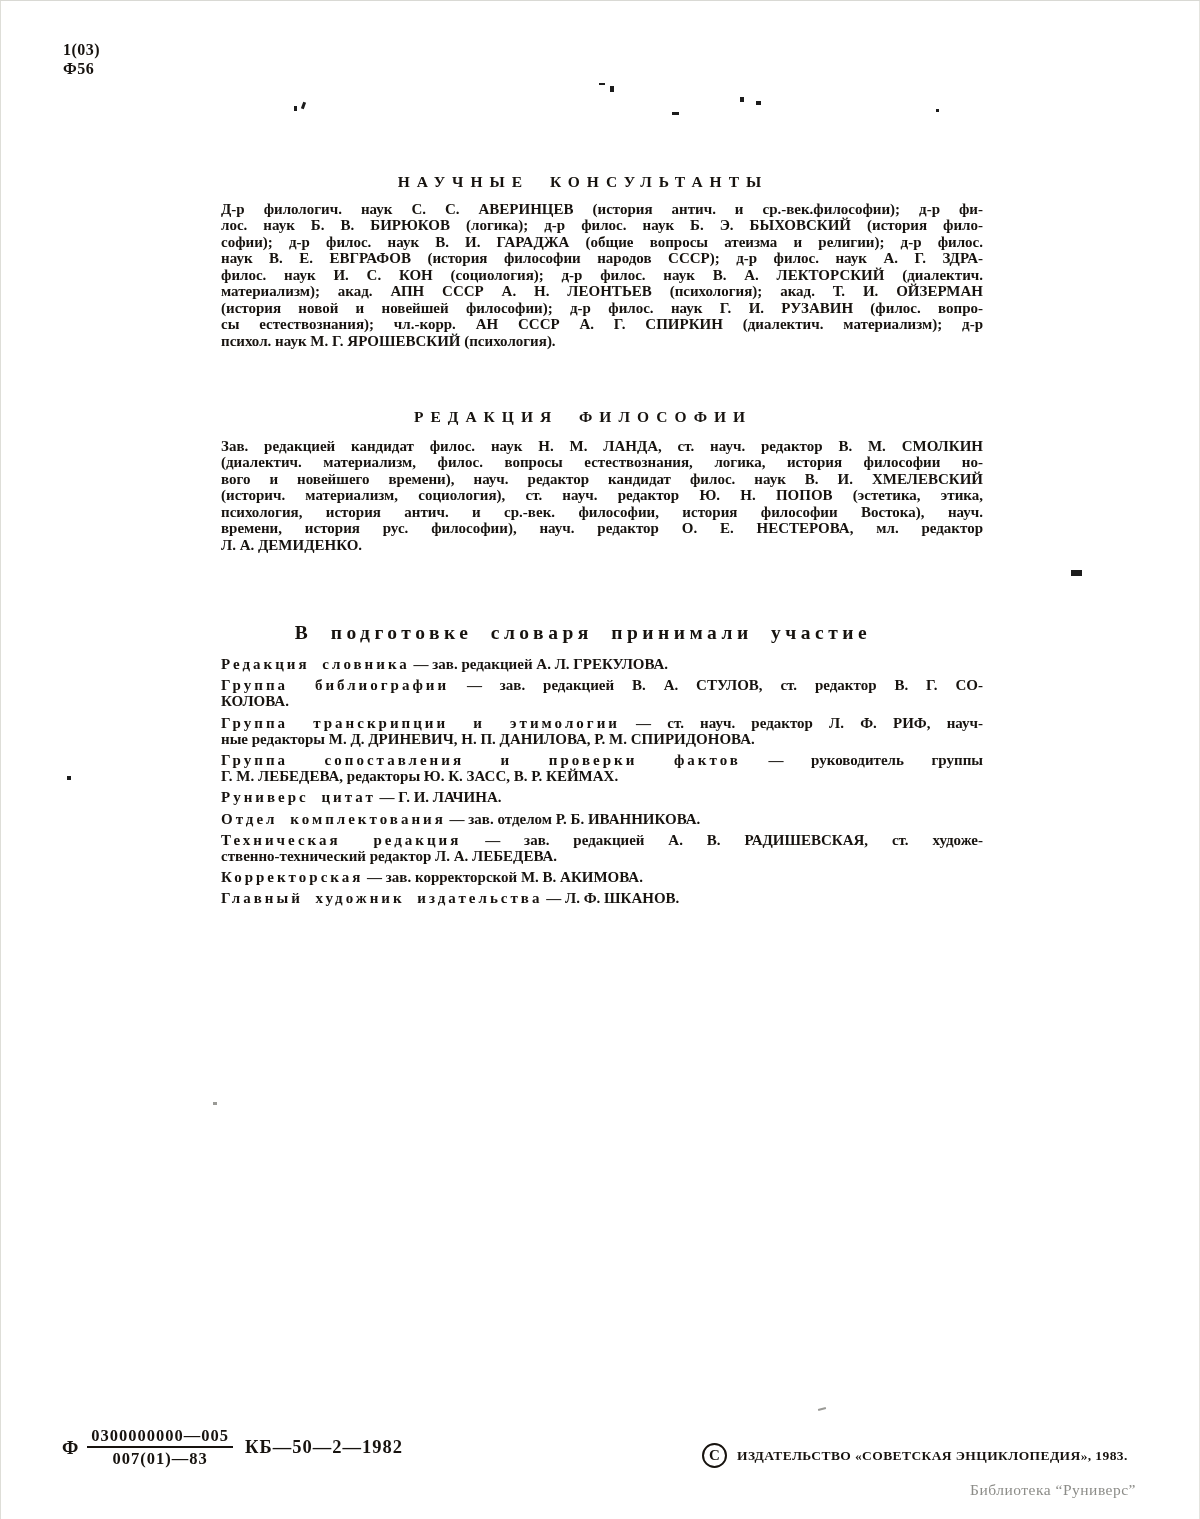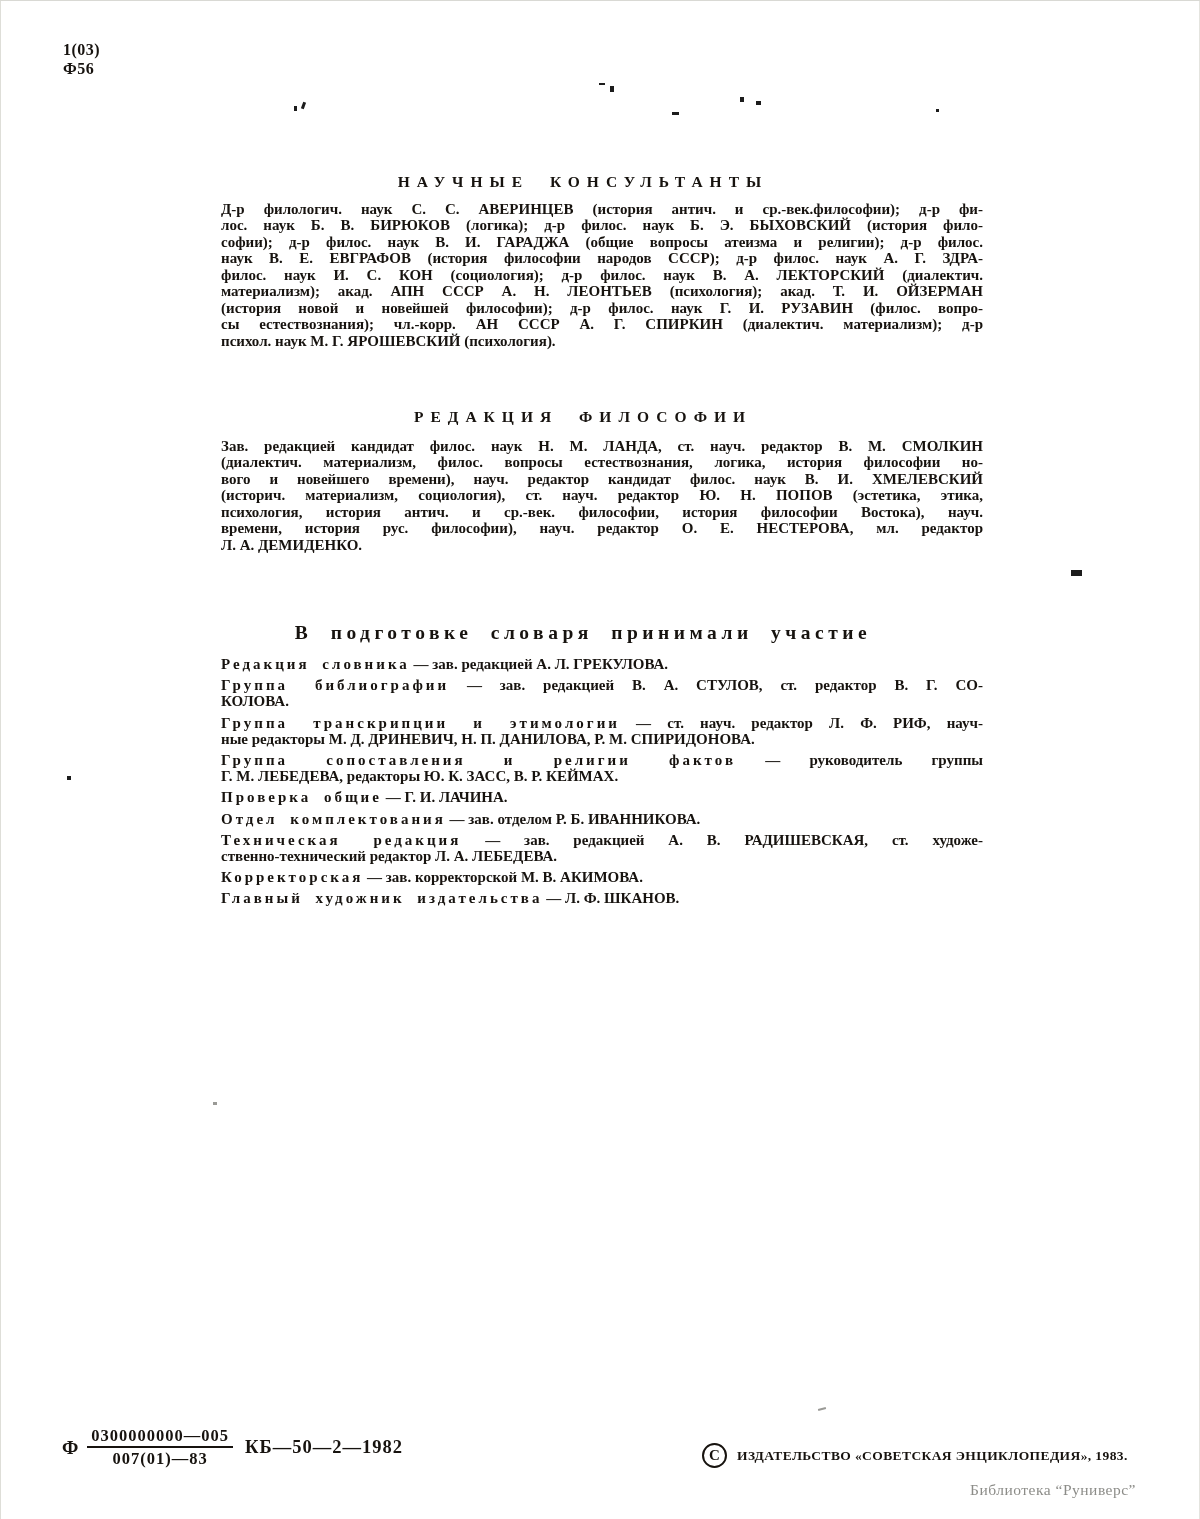--- a/index.html
+++ b/index.html
@@ -127,25 +127,25 @@
       </div>
       <div class="item">
         <div class="iline fill"><span class="lead">Группа библиографии</span> — зав. редакцией В. А. СТУЛОВ, ст. редактор В. Г. СО-</div>
         <div class="iline">КОЛОВА.</div>
       </div>
       <div class="item">
         <div class="iline fill"><span class="lead">Группа транскрипции и этимологии</span> — ст. науч. редактор Л. Ф. РИФ, науч-</div>
         <div class="iline">ные редакторы М. Д. ДРИНЕВИЧ, Н. П. ДАНИЛОВА, Р. М. СПИРИДОНОВА.</div>
       </div>
       <div class="item">
-        <div class="iline fill"><span class="lead">Группа сопоставления и религии фактов</span> — руководитель группы</div>
+        <div class="iline fill"><span class="lead">Группа сопоставления и проверки фактов</span> — руководитель группы</div>
         <div class="iline">Г. М. ЛЕБЕДЕВА, редакторы Ю. К. ЗАСС, В. Р. КЕЙМАХ.</div>
       </div>
       <div class="item">
-        <div class="iline"><span class="lead">Проверка общие</span> — Г. И. ЛАЧИНА.</div>
+        <div class="iline"><span class="lead">Руниверс цитат</span> — Г. И. ЛАЧИНА.</div>
       </div>
       <div class="item">
         <div class="iline"><span class="lead">Отдел комплектования</span> — зав. отделом Р. Б. ИВАННИКОВА.</div>
       </div>
       <div class="item">
         <div class="iline fill"><span class="lead">Техническая редакция</span> — зав. редакцией А. В. РАДИШЕВСКАЯ, ст. художе-</div>
         <div class="iline">ственно-технический редактор Л. А. ЛЕБЕДЕВА.</div>
       </div>
       <div class="item">
         <div class="iline"><span class="lead">Корректорская</span> — зав. корректорской М. В. АКИМОВА.</div>

